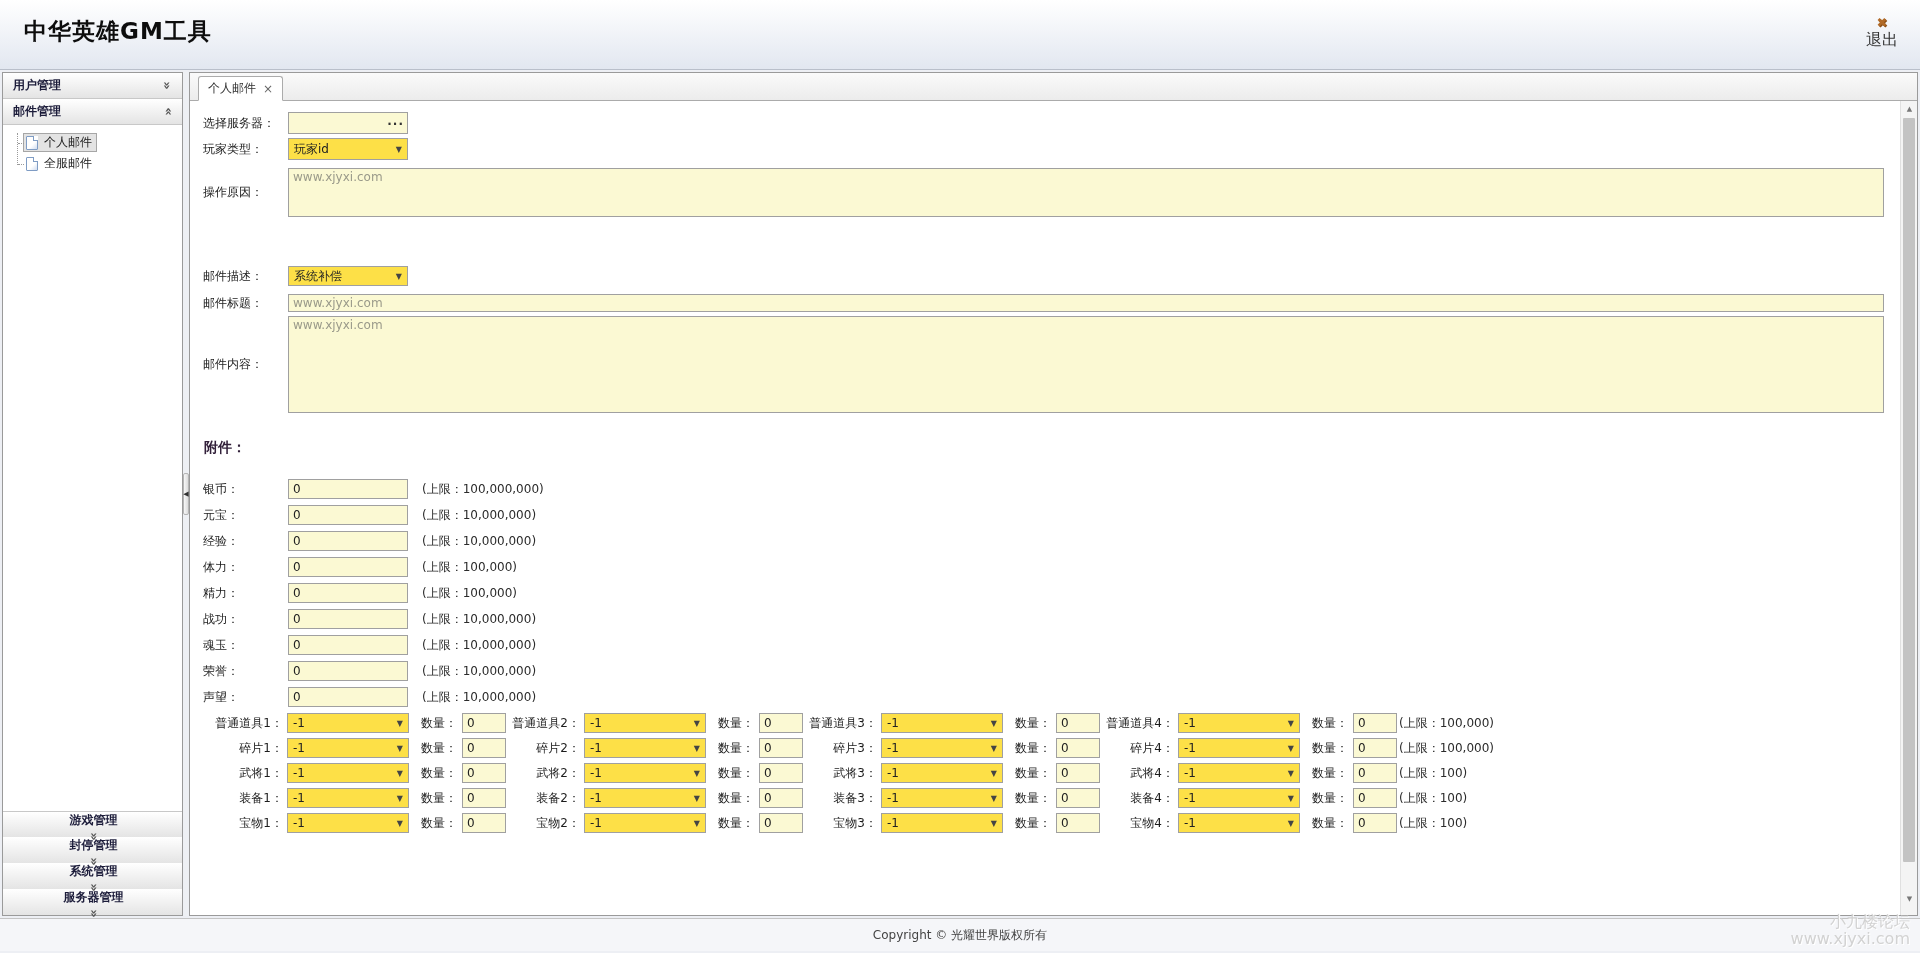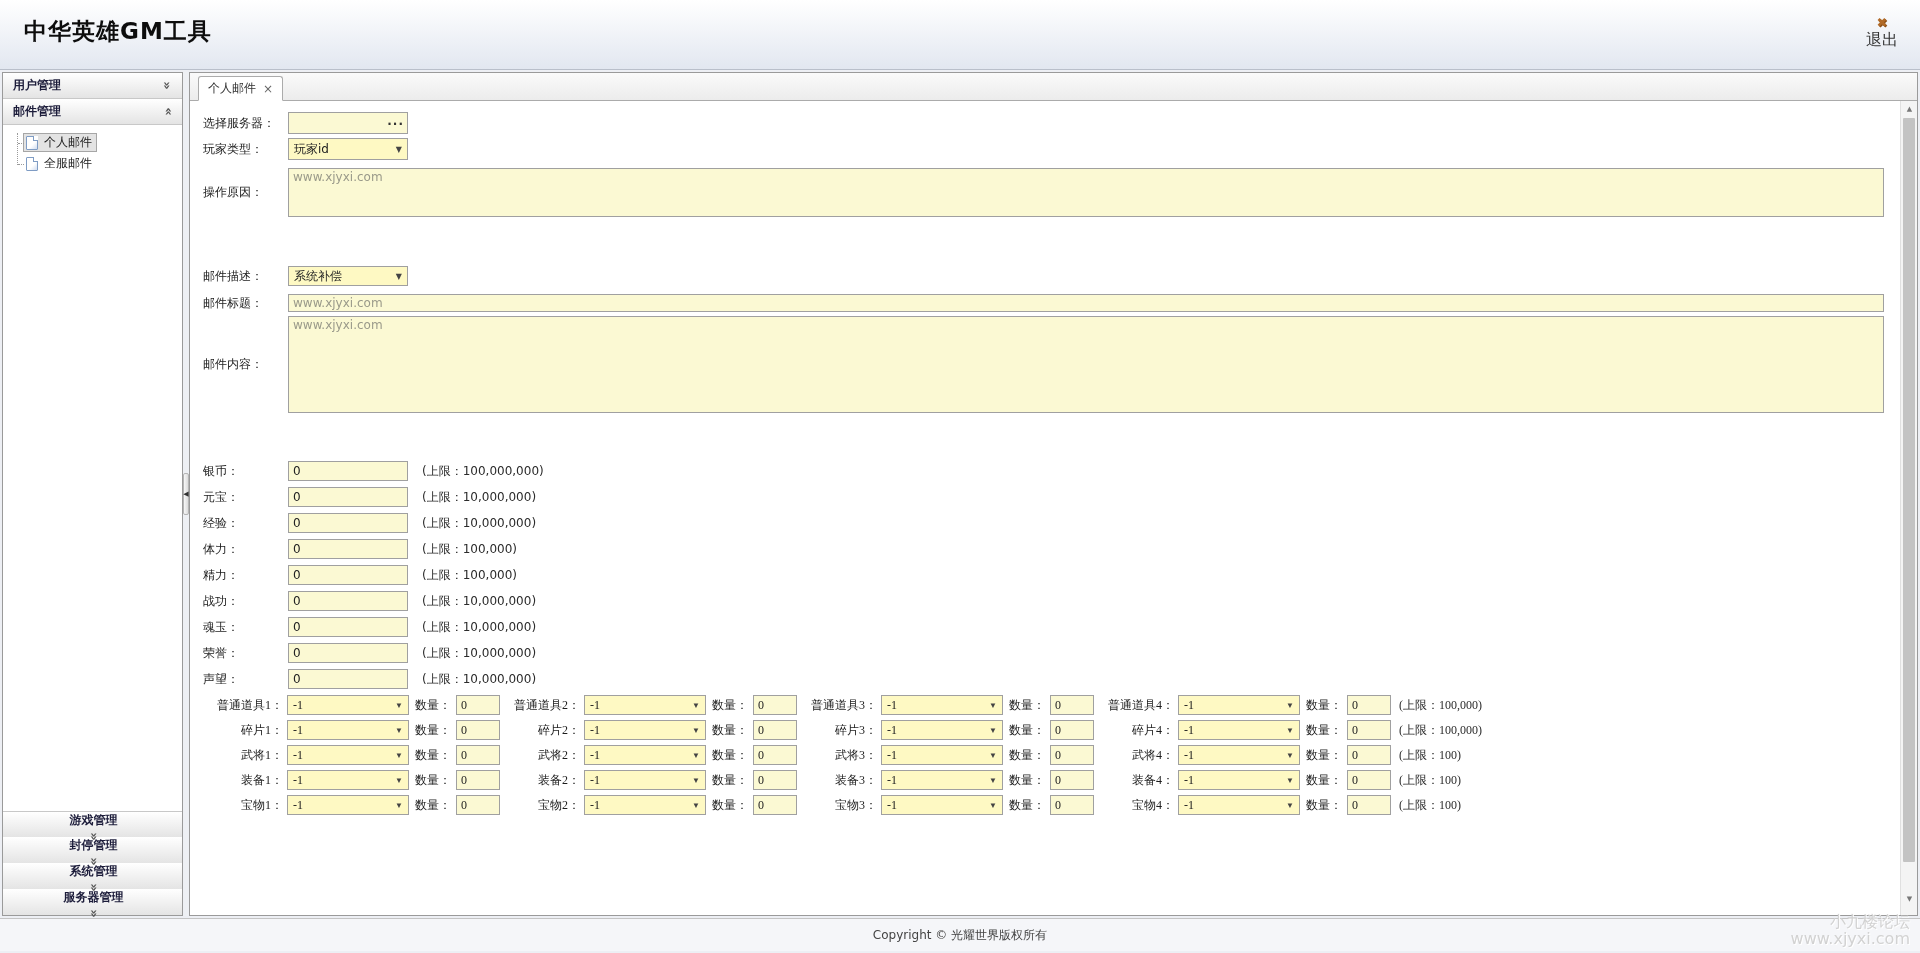--- a/index.html
+++ b/index.html
@@ -77,40 +77,40 @@
   .flabel { width:85px; flex:0 0 85px; color:#1c1c1c; }
   .cream { background:#fbf9d3; border:1px solid #a0a0a0; font-family:inherit; font-size:12px; color:#222;
            padding:1px 4px; }
   .cream::placeholder { color:#9a9a8a; }
   .w120 { width:120px; }
   .h22 { height:22px; } .h20 { height:20px; } .h18 { height:18px; }
   .grow { flex:1 1 auto; }
   .server-box { position:relative; width:120px; }
   .server-box input { width:100%; height:22px; padding-right:20px;}
   .dots-btn { position:absolute; right:4px; top:2px; font-weight:bold; color:#333; cursor:pointer; letter-spacing:1px;}
-  .fake-select { background:#fef9c3; border:1px solid #a0a0a0; height:20px; display:flex; align-items:center;
+  .fake-select { background:#fde047; border:1px solid #a0a0a0; height:20px; display:flex; align-items:center;
                  justify-content:space-between; padding:0 5px; cursor:pointer;}
   .fake-select.h22 { height:22px; }
   .sel-arrow { color:#444; font-size:8px; margin-left:4px;}
   textarea.cream { resize:none; display:block;}
   .ta-list { height:55px; }
   .ta-reason { height:49px; }
   .ta-content { height:97px; }
   .section-h { font-size:14px; font-weight:bold; color:#32203a; margin:0 0 0 1px; }
   .gap4{height:4px;}
   .gap22{height:22px;} .gap23{height:23px;}
   .cur-row { display:flex; align-items:center; margin-bottom:6px; }
   .cur-row .flabel { text-align:left; padding-right:4px; }
   .cur-input { width:120px; height:20px; }
   .limit { margin-left:14px; color:#2b2b2b; white-space:nowrap;}
-  .item-row { display:flex; align-items:center; margin-bottom:5px;font-family:Liberation Serif, serif; }
+  .item-row { display:flex; align-items:center; margin-bottom:5px; }
   .igroup { display:flex; align-items:center; width:297px; flex:0 0 297px;}
   .ilabel { width:84px; flex:0 0 84px; text-align:right; padding-right:4px; color:#1c1c1c; white-space:nowrap;}
   .item-select { width:122px; flex:0 0 122px;}
-  .qty-label { margin-left:6px; color:#1c1c1c; white-space:nowrap;}
+  .qty-label { margin-left:12px; color:#1c1c1c; white-space:nowrap;}
   .qty-input { width:44px; height:20px; margin-left:5px;}
   .item-row .limit { margin-left:8px; }
   
   .app-footer { height:33px; background:#f5f6f9; border-top:1px solid #c4c4c4; margin-top:2px;
                 display:flex; align-items:center; justify-content:center; color:#444;}
   .watermark { position:absolute; right:10px; bottom:6px; text-align:right; font-size:16px;
                color:#d2d2d2; text-shadow:1px 1px 0 #ffffff; line-height:17px; z-index:50; pointer-events:none;}
 </style>
 </head>
 <body>
@@ -208,20 +208,21 @@
       <div class="gap4"></div>
       <div class="frow">
         <span class="flabel">邮件标题：</span>
         <input class="cream grow h18" placeholder="www.xjyxi.com" style="">
       </div>
       <div class="frow">
         <span class="flabel">邮件内容：</span>
         <textarea class="cream grow ta-content" placeholder="www.xjyxi.com" style=""></textarea>
       </div>
       <div class="gap22"></div>
+      <div class="section-h">附件：</div>
       <div class="gap22"></div>
 
       <div id="currency-box">
   <div class="cur-row">
     <span class="flabel">银币：</span>
     <input class="cream cur-input" value="0" style="">
     <span class="limit">(上限：100,000,000)</span>
   </div>
 
   <div class="cur-row">

